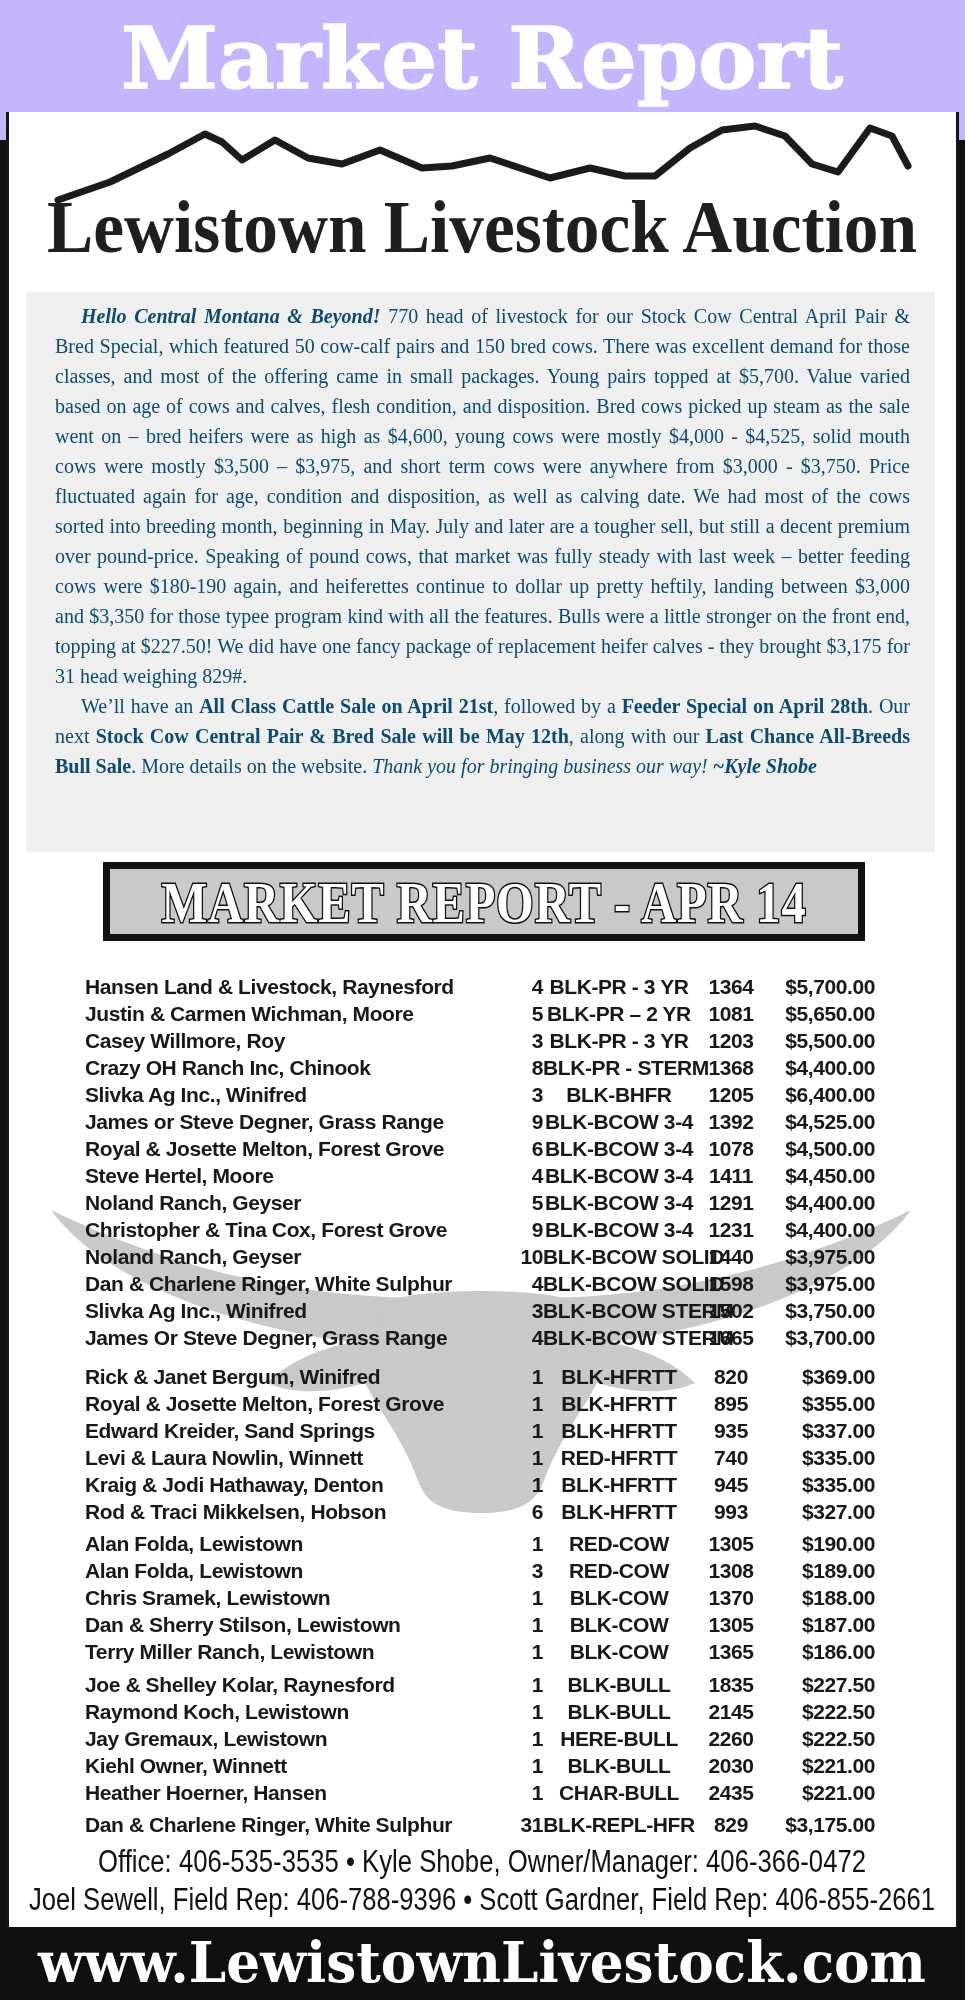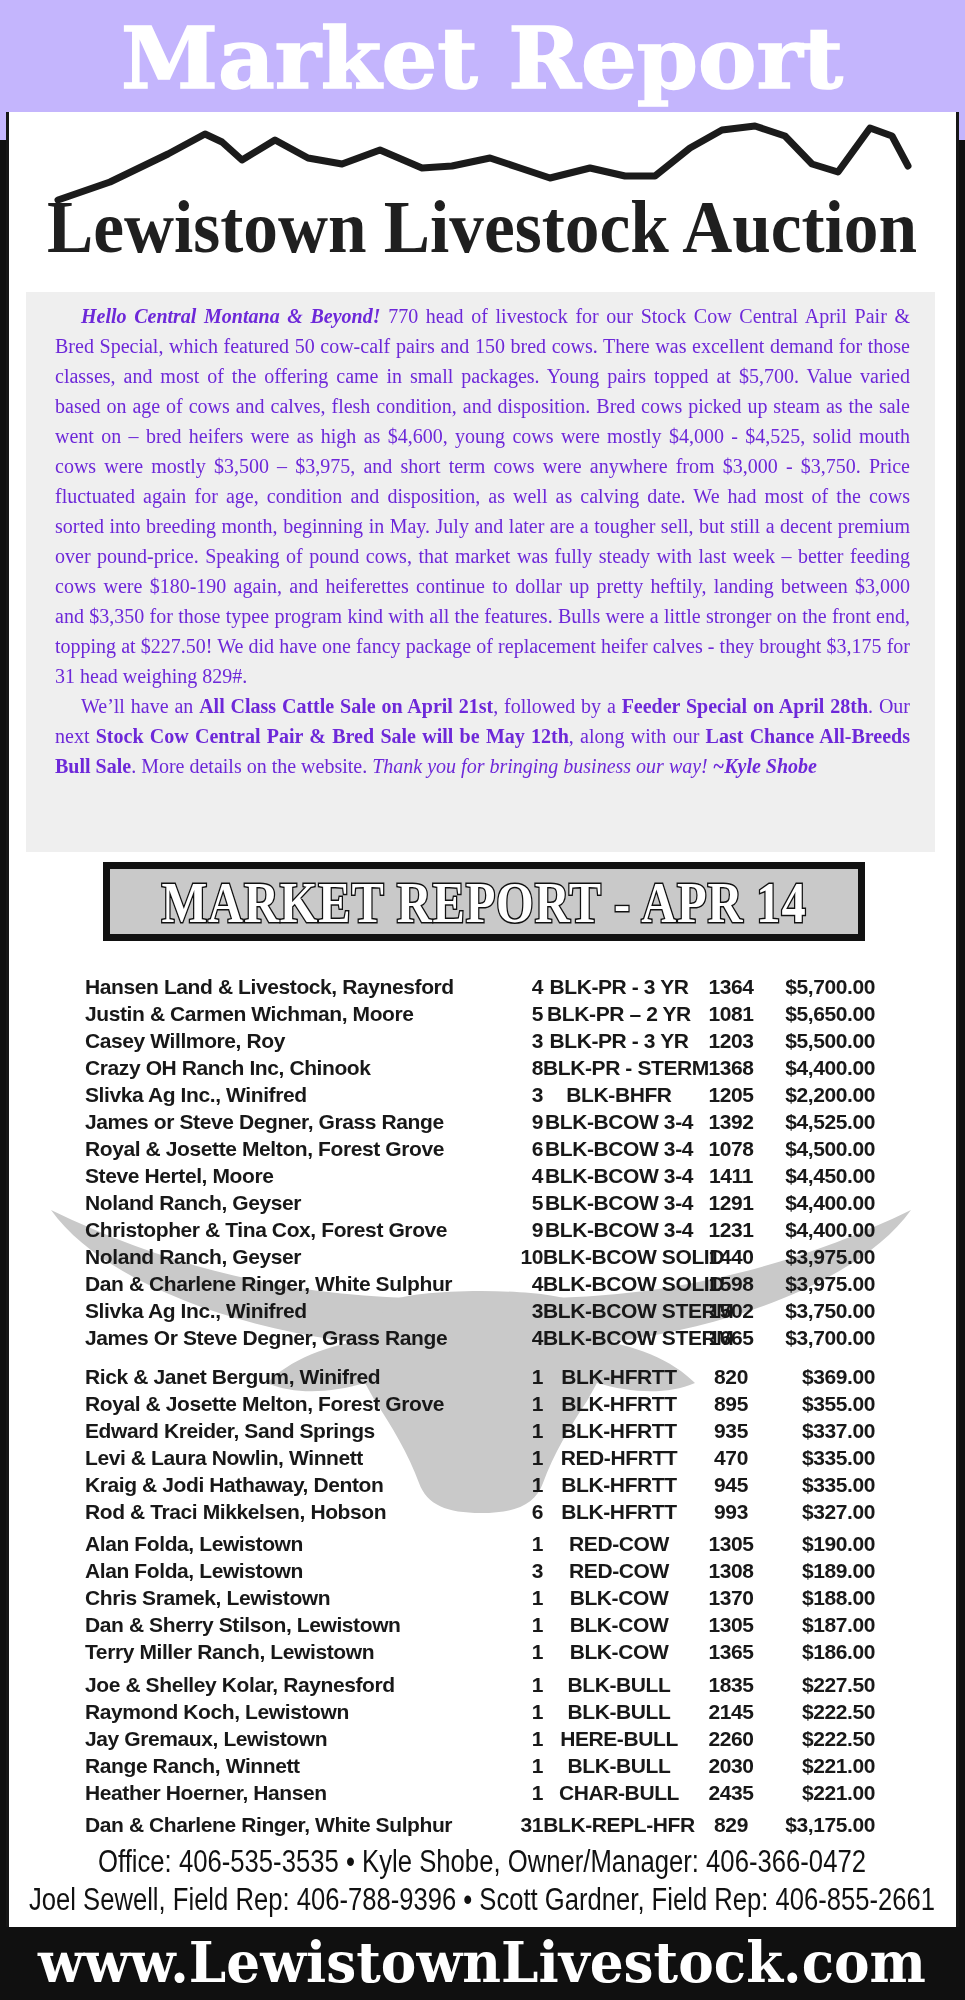--- a/index.html
+++ b/index.html
@@ -11,21 +11,21 @@
   .abs{position:absolute;}
   
   .topbar{left:0;top:0;width:965px;height:140px;background:#c4b5fd;}
   
   .page{left:6px;top:112px;width:953px;height:1815px;background:#ffffff;
         border-left:3px solid #161616;border-right:3px solid #161616;box-sizing:border-box;}
   
   .introbox{left:26px;top:292px;width:909px;height:560px;background:#efefef;
             box-sizing:border-box;padding:9px 25px 0 29px;}
   .introbox p{margin:0;text-indent:26px;text-align:justify;
-              font:20px/30px "Liberation Serif",serif;color:#6d28d9;}
+              font:20px/30px "Liberation Serif",serif;color:#0c4a6e;}
   .introbox .b{font-weight:bold;}
   .introbox .i{font-style:italic;}
   
   .reporthead{left:103px;top:862px;width:762px;height:79px;background:#c9c9c9;
               border:7px solid #111111;box-sizing:border-box;z-index:3;}
   
   .tgroup{position:absolute;left:85px;width:790px;z-index:2;}
   .trow{display:grid;grid-template-columns:430px 28px 152px 72px 108px;
         height:27px;align-items:center;white-space:nowrap;
         font:bold 21px/27px "Liberation Sans",sans-serif;
@@ -108,21 +108,21 @@
         <div class="c-head">8</div>
         <div class="c-desc">BLK-PR - STERM</div>
         <div class="c-wt">1368</div>
         <div class="c-price">$4,400.00</div>
       </div>
       <div class="trow">
         <div class="c-seller">Slivka Ag Inc., Winifred</div>
         <div class="c-head">3</div>
         <div class="c-desc">BLK-BHFR</div>
         <div class="c-wt">1205</div>
-        <div class="c-price">$2,200.00</div>
+        <div class="c-price">$6,400.00</div>
       </div>
       <div class="trow">
         <div class="c-seller">James or Steve Degner, Grass Range</div>
         <div class="c-head">9</div>
         <div class="c-desc">BLK-BCOW 3-4</div>
         <div class="c-wt">1392</div>
         <div class="c-price">$4,525.00</div>
       </div>
       <div class="trow">
         <div class="c-seller">Royal &amp; Josette Melton, Forest Grove</div>
@@ -200,21 +200,21 @@
         <div class="c-seller">Edward Kreider, Sand Springs</div>
         <div class="c-head">1</div>
         <div class="c-desc">BLK-HFRTT</div>
         <div class="c-wt">935</div>
         <div class="c-price">$337.00</div>
       </div>
       <div class="trow">
         <div class="c-seller">Levi &amp; Laura Nowlin, Winnett</div>
         <div class="c-head">1</div>
         <div class="c-desc">RED-HFRTT</div>
-        <div class="c-wt">470</div>
+        <div class="c-wt">740</div>
         <div class="c-price">$335.00</div>
       </div>
       <div class="trow">
         <div class="c-seller">Kraig &amp; Jodi Hathaway, Denton</div>
         <div class="c-head">1</div>
         <div class="c-desc">BLK-HFRTT</div>
         <div class="c-wt">945</div>
         <div class="c-price">$335.00</div>
       </div>
       <div class="trow">
@@ -278,21 +278,21 @@
         <div class="c-price">$222.50</div>
       </div>
       <div class="trow">
         <div class="c-seller">Jay Gremaux, Lewistown</div>
         <div class="c-head">1</div>
         <div class="c-desc">HERE-BULL</div>
         <div class="c-wt">2260</div>
         <div class="c-price">$222.50</div>
       </div>
       <div class="trow">
-        <div class="c-seller">Range Ranch, Winnett</div>
+        <div class="c-seller">Kiehl Owner, Winnett</div>
         <div class="c-head">1</div>
         <div class="c-desc">BLK-BULL</div>
         <div class="c-wt">2030</div>
         <div class="c-price">$221.00</div>
       </div>
       <div class="trow">
         <div class="c-seller">Heather Hoerner, Hansen</div>
         <div class="c-head">1</div>
         <div class="c-desc">CHAR-BULL</div>
         <div class="c-wt">2435</div>

